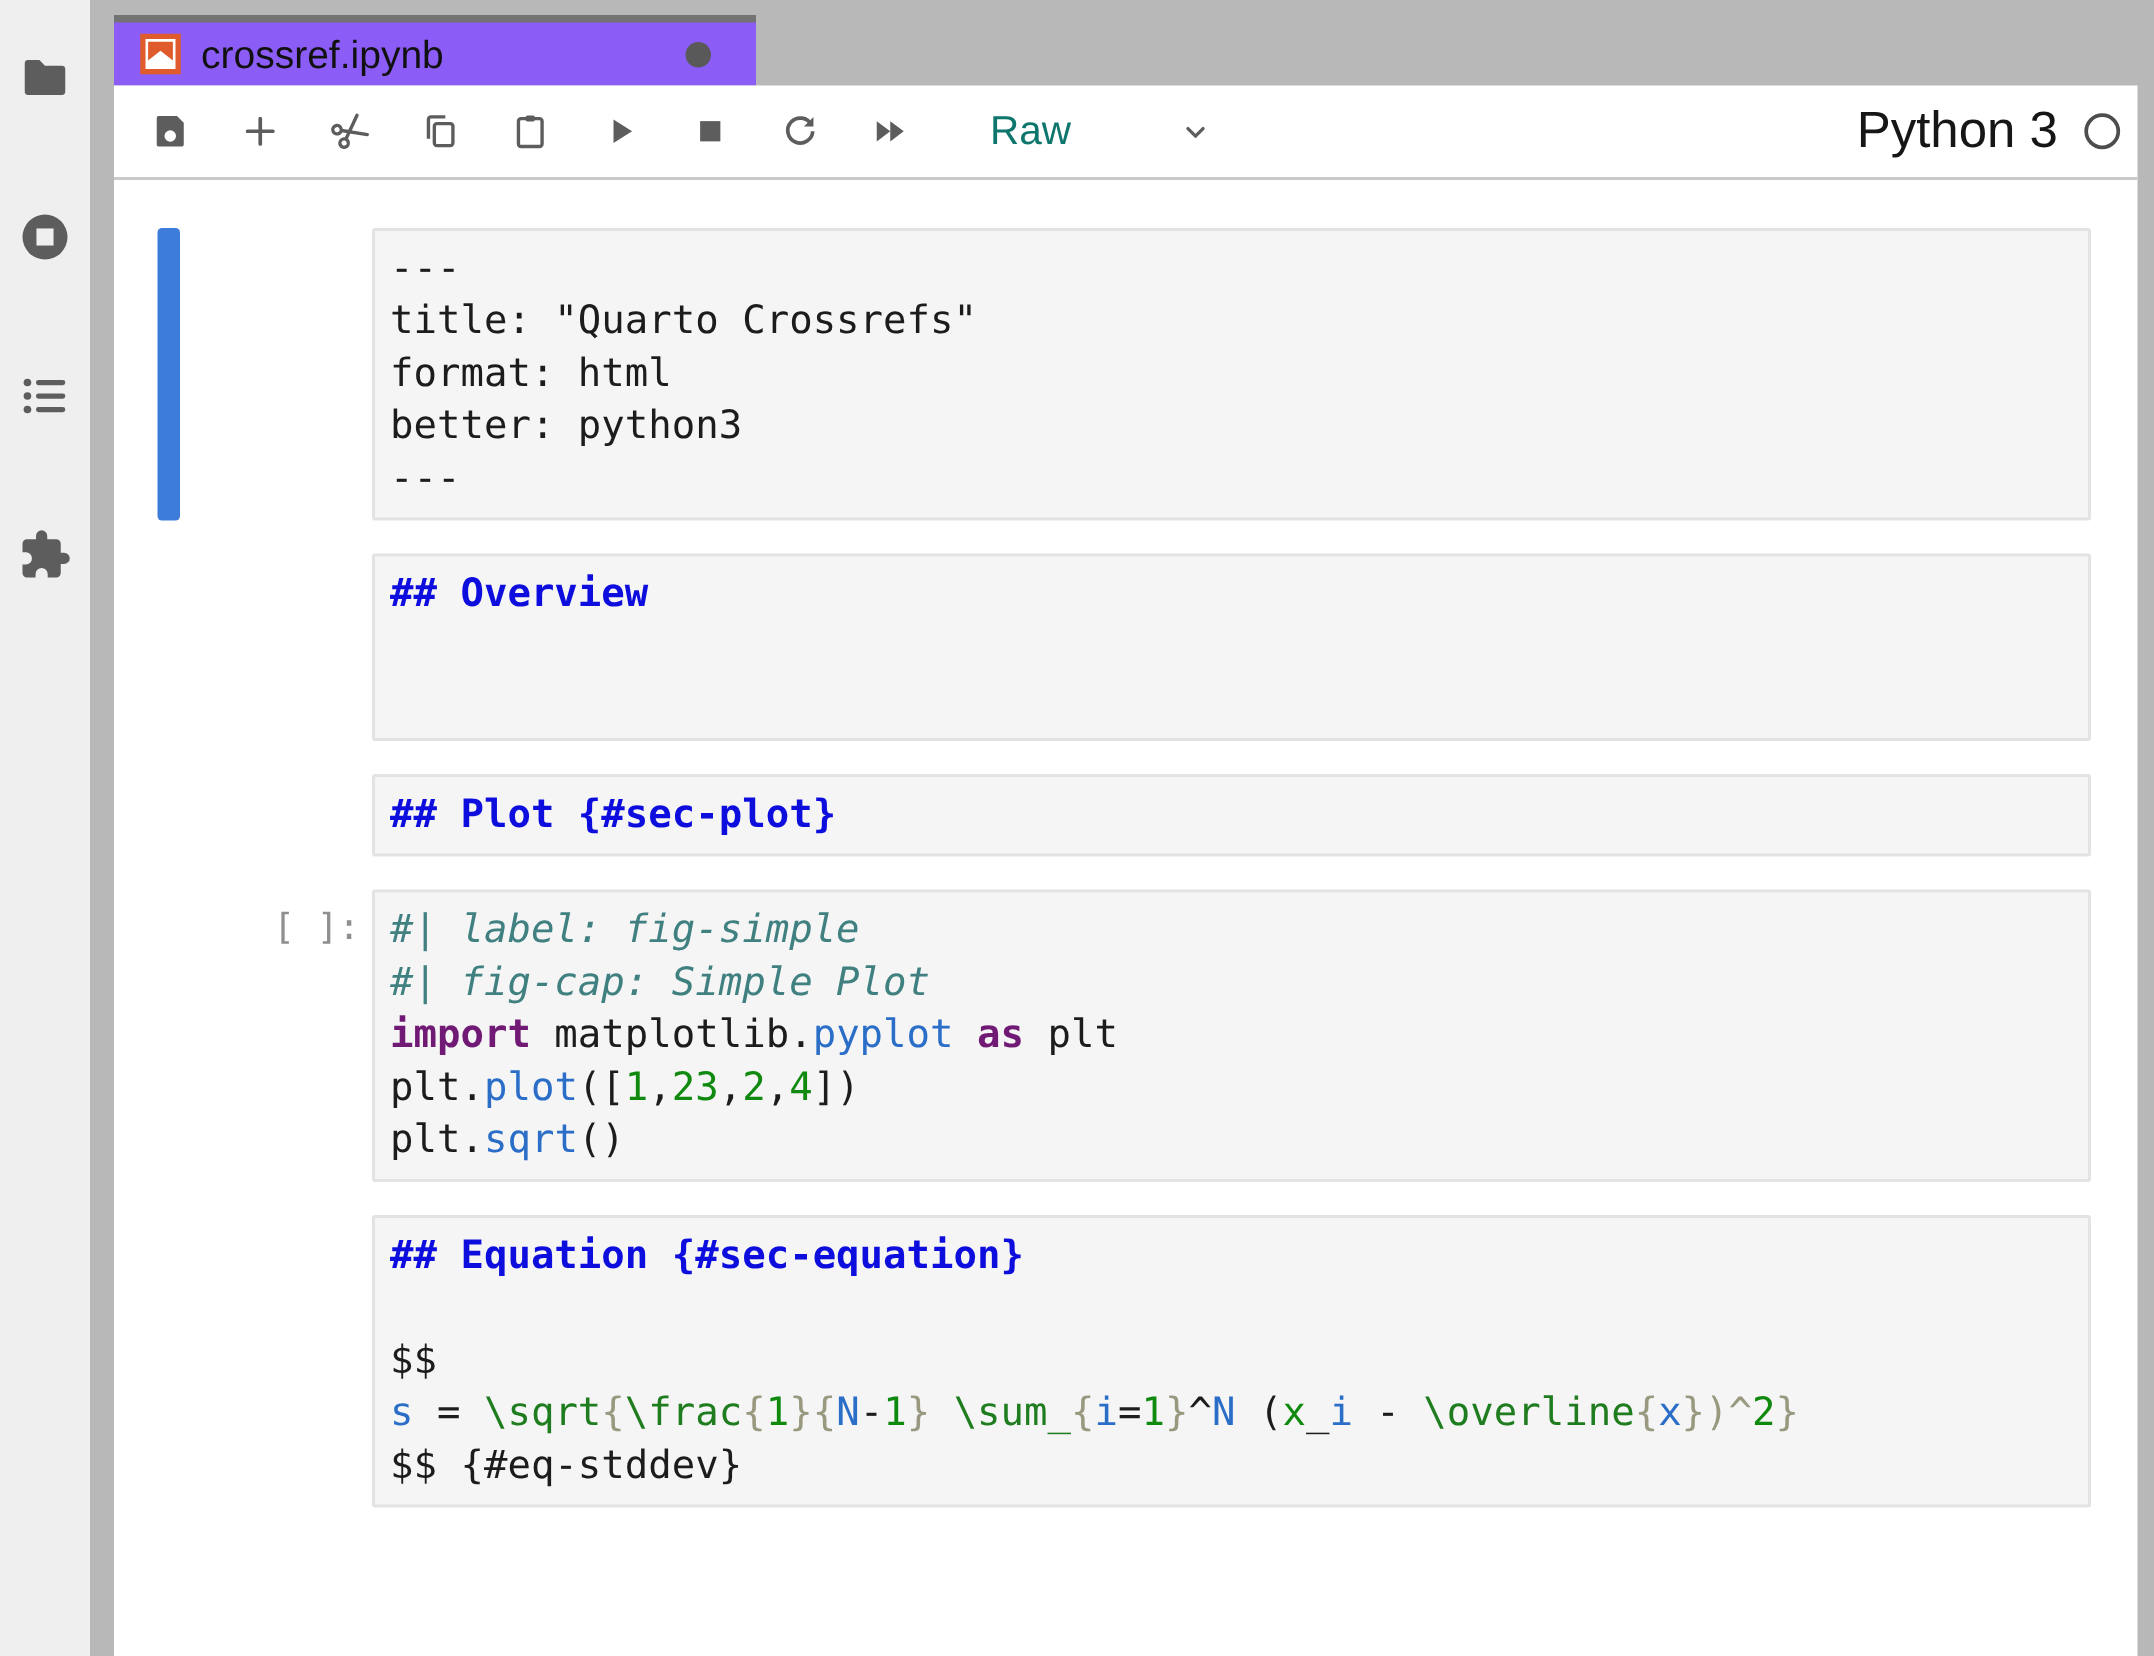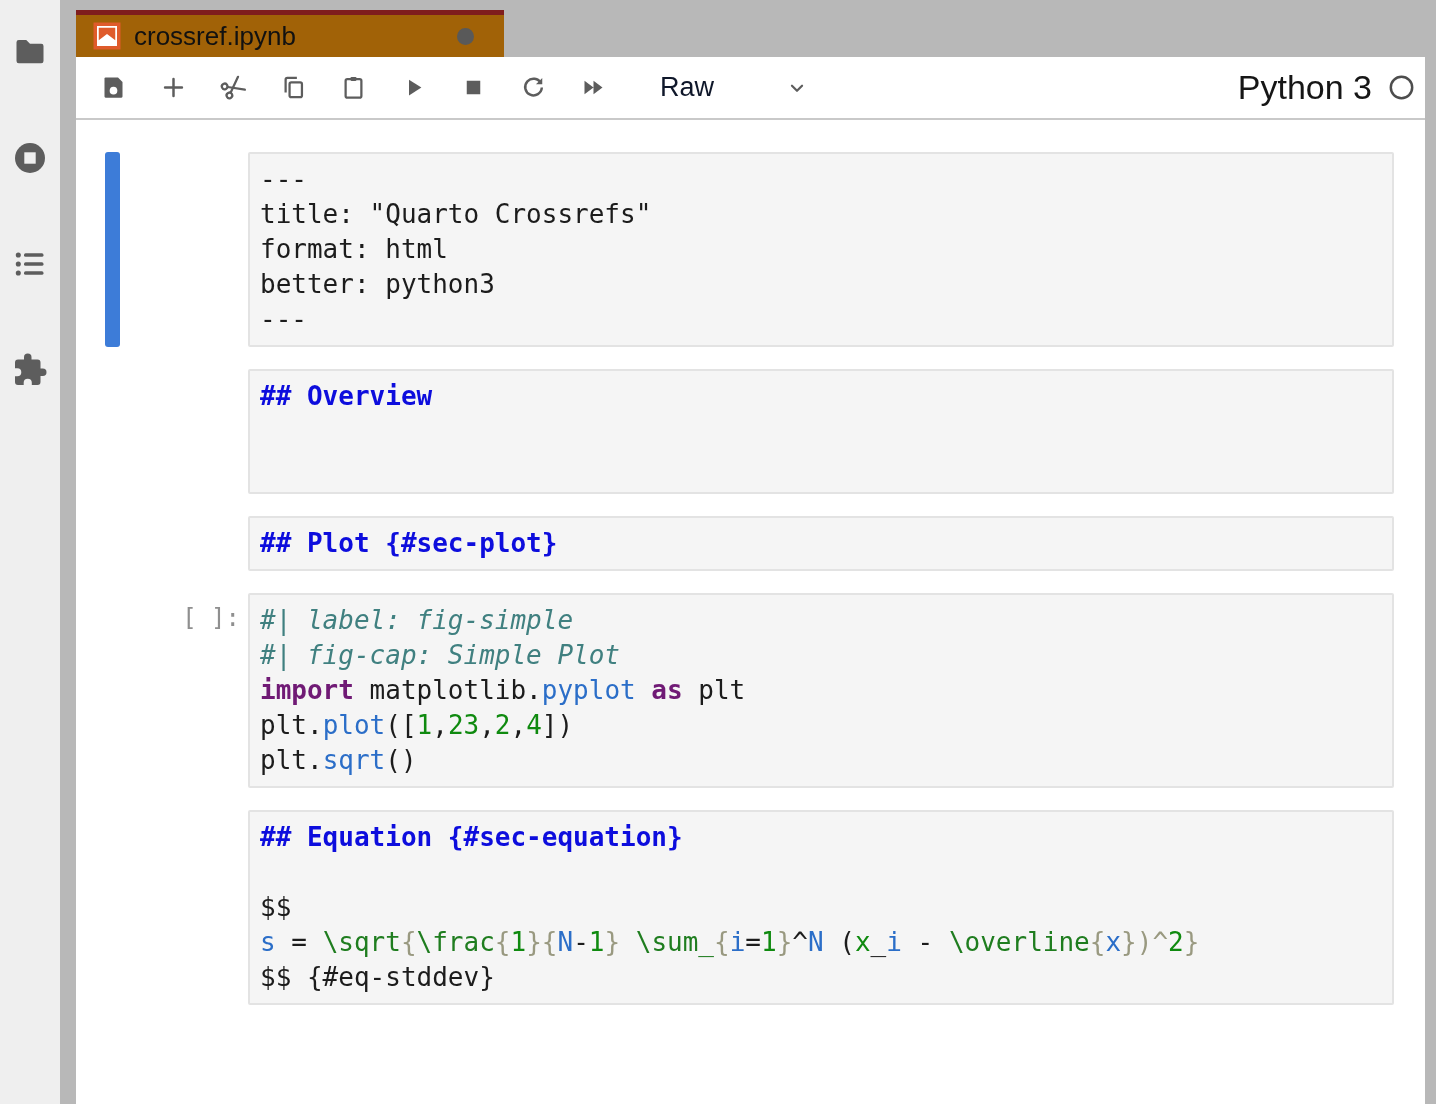--- a/index.html
+++ b/index.html
@@ -6,32 +6,32 @@
   .app{position:relative;width:1436px;height:1104px;background:#b8b8b8;overflow:hidden;
        font-family:"Liberation Sans","DejaVu Sans",sans-serif;color:#161616;}
   
   .sidebar{position:absolute;left:0;top:0;width:60px;height:100%;background:#efefef;
            display:flex;flex-direction:column;align-items:center;padding-top:34px;box-sizing:border-box;}
   .sb-btn{width:36px;height:36px;margin-bottom:70px;cursor:pointer;}
   .sb-btn svg{width:36px;height:36px;display:block;}
   
   .main{position:absolute;left:76px;top:0;width:1349px;height:1104px;}
   .tabbar{position:absolute;left:0;top:0;width:100%;height:57px;background:#b8b8b8;}
-  .tab{position:absolute;left:0;top:10px;width:428px;height:47px;background:#a16207;
-       border-top:5px solid #7f1d1d;box-sizing:border-box;display:flex;align-items:center;padding:0 16px;}
+  .tab{position:absolute;left:0;top:10px;width:428px;height:47px;background:#8b5cf6;
+       border-top:5px solid #737373;box-sizing:border-box;display:flex;align-items:center;padding:0 16px;}
   .tab-icon svg{width:30px;height:30px;display:block;}
   .tab-title{margin-left:12px;font-size:26px;color:#111;}
   .dirty-dot{margin-left:auto;margin-right:14px;width:17px;height:17px;border-radius:50%;background:#595959;}
   .toolbar{position:absolute;left:0;top:57px;width:100%;height:63px;background:#ffffff;
            border-bottom:2px solid #c9c9c9;box-sizing:border-box;display:flex;align-items:center;padding-left:14px;}
   .tb-group{display:flex;align-items:center;}
   .tb-btn{width:46px;height:46px;margin-right:14px;display:flex;align-items:center;justify-content:center;cursor:pointer;}
   .tb-btn svg{width:27px;height:27px;display:block;}
   .celltype-dd{margin-left:30px;display:flex;align-items:center;cursor:pointer;}
-  .celltype-value{font-size:27px;color:#0f172a;}
+  .celltype-value{font-size:27px;color:#0f766e;}
   .chev{margin-left:72px;}
   .chev svg{width:22px;height:22px;display:block;}
   .tb-spacer{flex:1;}
   .kernel-name{font-size:34px;color:#161616;margin-right:16px;cursor:pointer;}
   .kernel-icon{margin-right:10px;}
   .kernel-icon svg{width:27px;height:27px;display:block;}
   
   .content{position:absolute;left:0;top:120px;width:100%;height:984px;background:#ffffff;
            overflow:hidden;padding-top:32px;box-sizing:border-box;}
   .cell-row{display:flex;margin-bottom:22px;padding-right:31px;}

